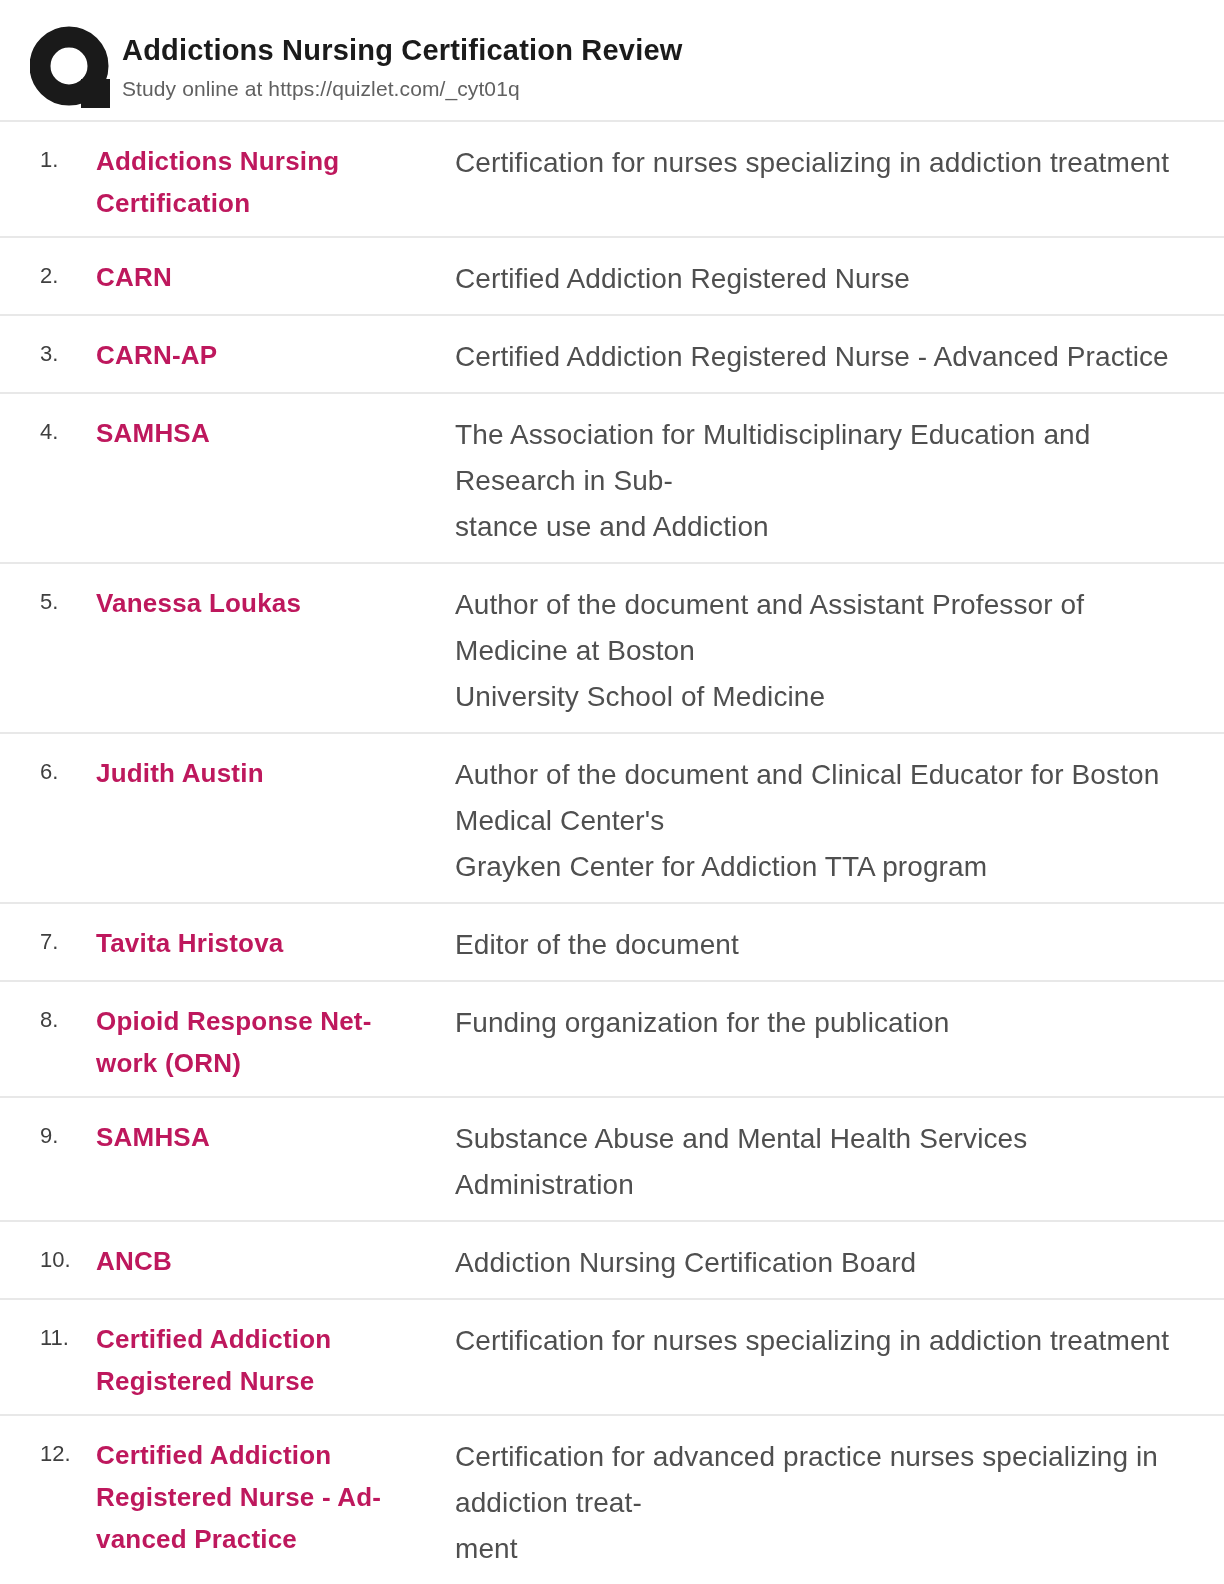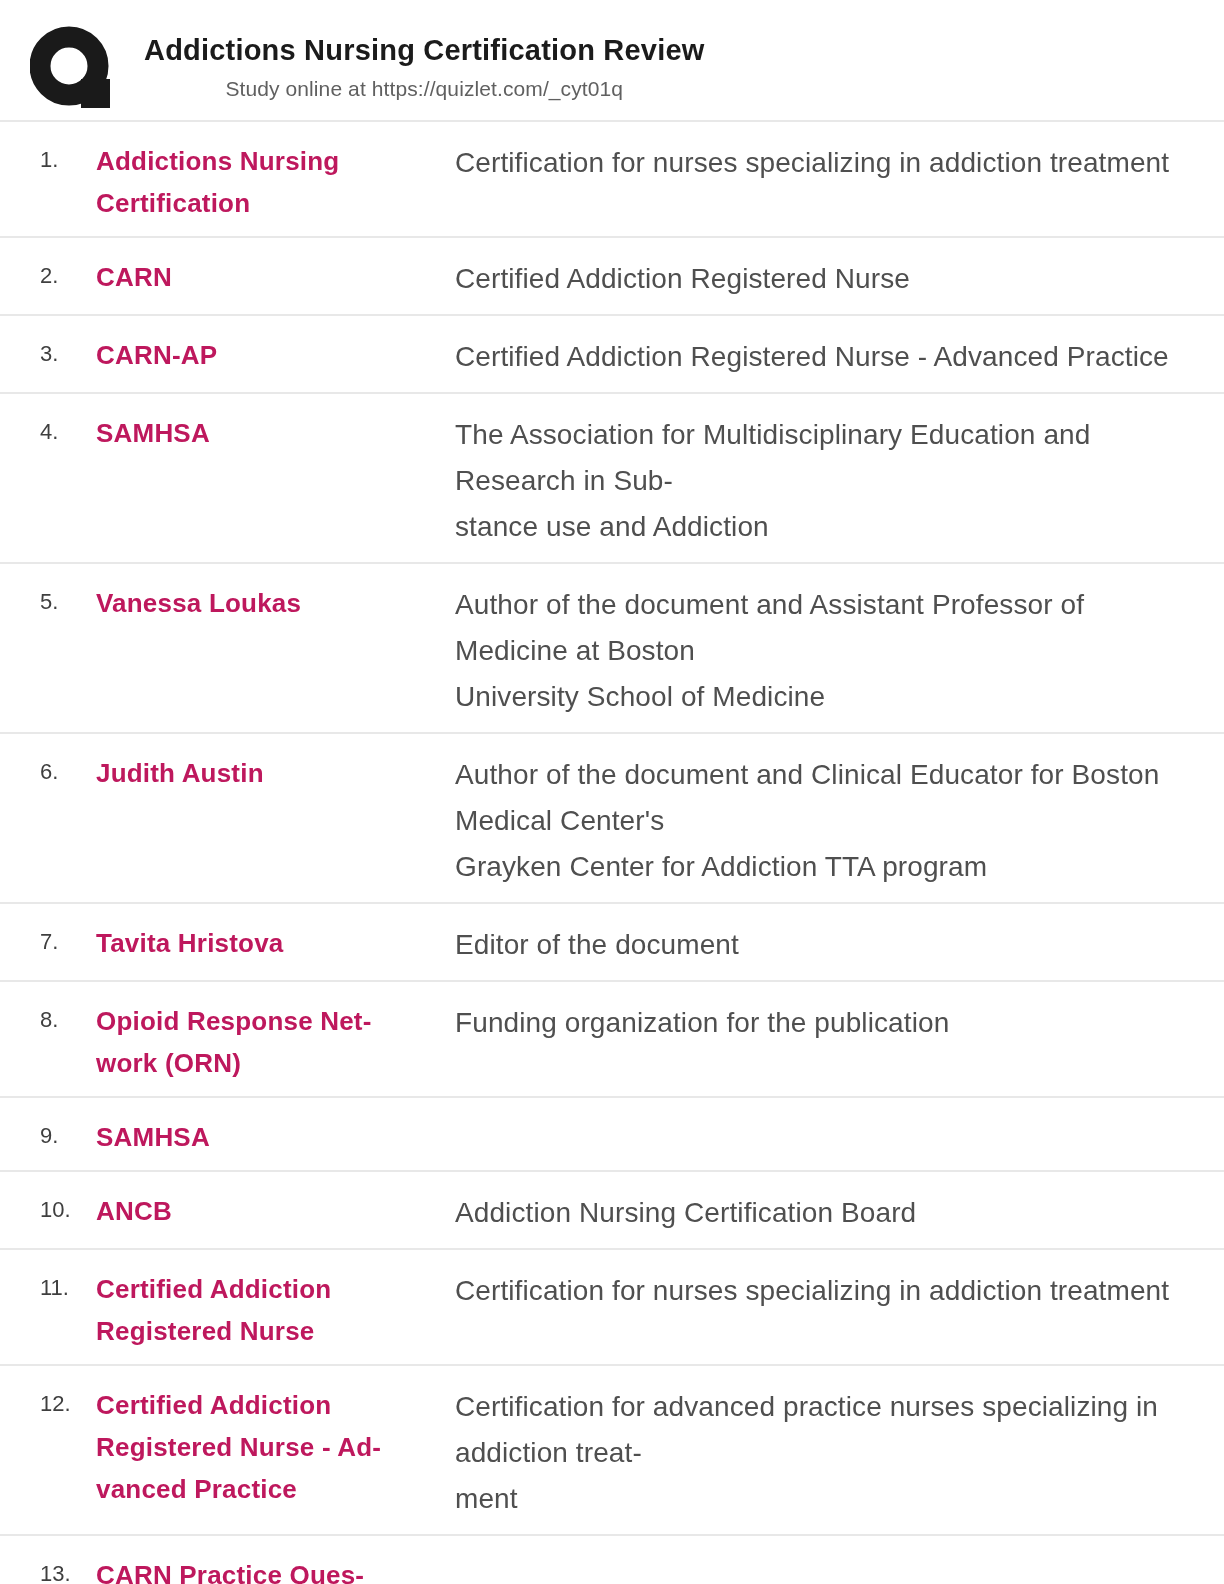--- a/index.html
+++ b/index.html
@@ -22,23 +22,22 @@
     height: 94px;
     border-bottom: 2px solid #e8e8e8;
     box-sizing: content-box;
   }
   .logo-box {
     width: 84px;
     height: 84px;
     flex: 0 0 84px;
   }
   .header-text {
-    margin-left: 30px;
+    margin-left: 8px;
     padding-top: 6px;
-    text-align: center;
   }
   .page-title {
     font-size: 29px;
     font-weight: 600;
     color: #1b1b1b;
     line-height: 36px;
     letter-spacing: 0.2px;
   }
   .page-subtitle {
     margin-top: 9px;
@@ -149,20 +148,21 @@
   <div class="term-row">
     <div class="row-number">8.</div>
     <div class="term-text">Opioid Response Net-
 work (ORN)</div>
     <div class="definition-text">Funding organization for the publication</div>
   </div>
 
   <div class="term-row">
     <div class="row-number">9.</div>
     <div class="term-text">SAMHSA</div>
+    <div class="definition-text">Substance Abuse and Mental Health Services Administration</div>
   </div>
 
   <div class="term-row">
     <div class="row-number">10.</div>
     <div class="term-text">ANCB</div>
     <div class="definition-text">Addiction Nursing Certification Board</div>
   </div>
 
   <div class="term-row">
     <div class="row-number">11.</div>

